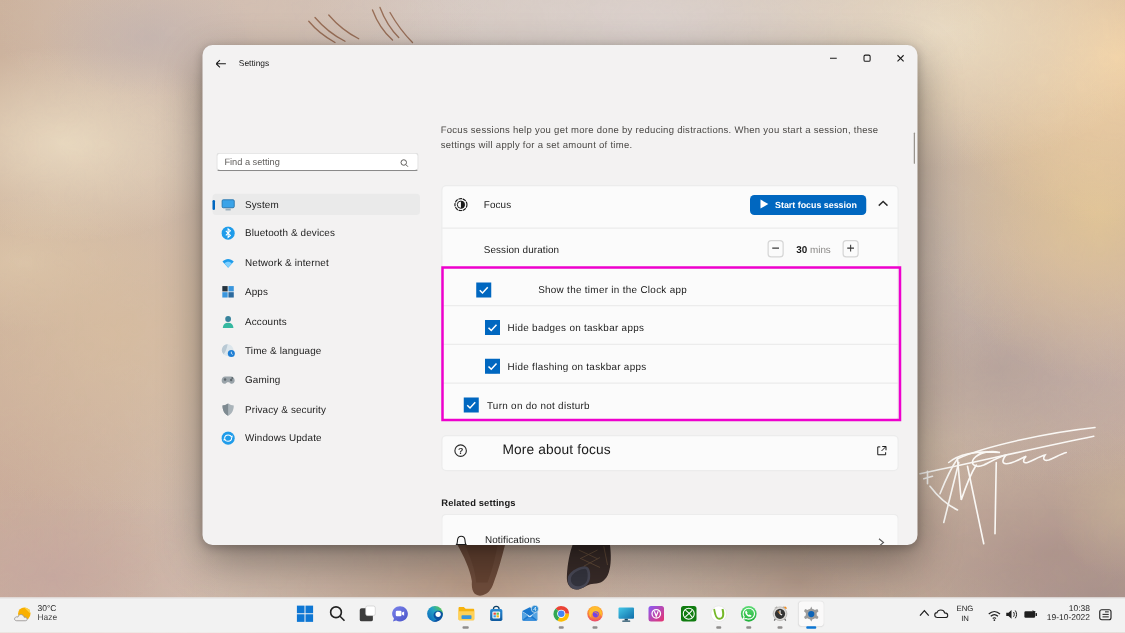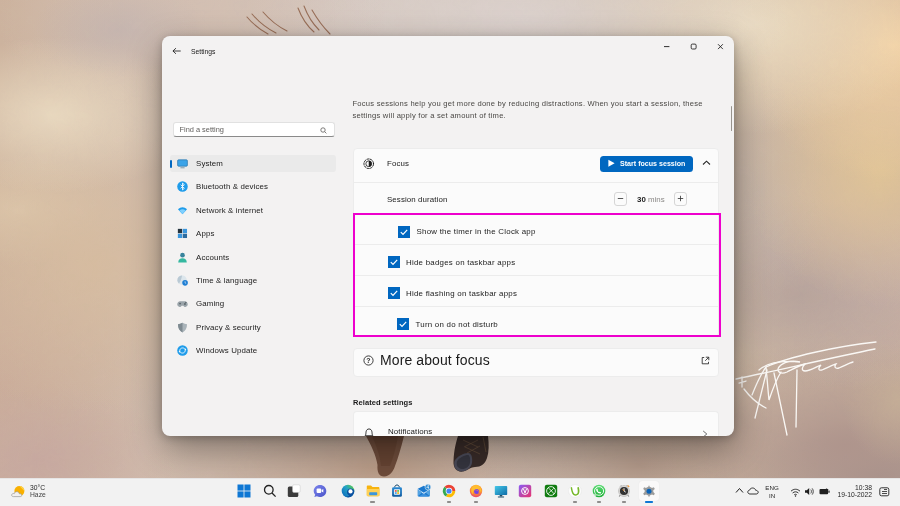--- a/index.html
+++ b/index.html
@@ -243,21 +243,21 @@
         </svg>
       </div>
     <div class="abs" style="left:475px;top:158.5px;font-size:7.9px;line-height:9px;color:#1b1b1b;font-weight:bold;">30 <span style="font-weight:400;color:#8a8886">mins</span></div>
     <div class="stepbtn" style="left:512px;top:156px;">
         <svg width="7" height="7" viewBox="0 0 7 7">
           <path d="M0.8 3.5 H 6.2 M3.5 0.8 V 6.2" stroke="#3a3a3a" stroke-width="0.85"></path>
         </svg>
       </div>
 
     <div id="cbrows">
-        <div class="cbrow" style="left:201px;width:366.5px;top:180.3px;height:30.8px;">
+        <div class="cbrow" style="left:184px;width:366.5px;top:180.3px;height:30.8px;gap:31px;">
     <svg class="cbx" viewBox="0 0 12 12" style="border-radius:0">
             <rect x="0.5" y="0.5" width="11" height="11" rx="2.6" fill="#0067c0"></rect>
             <path d="M2.8 6.2 L 5 8.4 L 9.2 3.8" stroke="#fff" stroke-width="1.2" fill="none"></path>
           </svg>
     <span class="cbtxt">Show the timer in the Clock app</span>
         </div>
         <div class="cbrow" style="left:190.5px;width:366.5px;top:211.10000000000002px;height:30.8px;">
     <svg class="cbx" viewBox="0 0 12 12" style="border-radius:0">
             <rect x="0.5" y="0.5" width="11" height="11" rx="2.6" fill="#0067c0"></rect>
             <path d="M2.8 6.2 L 5 8.4 L 9.2 3.8" stroke="#fff" stroke-width="1.2" fill="none"></path>
@@ -266,36 +266,36 @@
         </div>
         <div class="rowline" style="left:191px;width:366px;top:208.10000000000002px;"></div>
         <div class="cbrow" style="left:190.5px;width:366.5px;top:241.9px;height:30.8px;">
     <svg class="cbx" viewBox="0 0 12 12" style="border-radius:0">
             <rect x="0.5" y="0.5" width="11" height="11" rx="2.6" fill="#0067c0"></rect>
             <path d="M2.8 6.2 L 5 8.4 L 9.2 3.8" stroke="#fff" stroke-width="1.2" fill="none"></path>
           </svg>
     <span class="cbtxt">Hide flashing on taskbar apps</span>
         </div>
         <div class="rowline" style="left:191px;width:366px;top:238.9px;"></div>
-        <div class="cbrow" style="left:200px;width:366.5px;top:272.70000000000005px;height:30.8px;">
+        <div class="cbrow" style="left:174px;width:366.5px;top:272.70000000000005px;height:30.8px;">
     <svg class="cbx" viewBox="0 0 12 12" style="border-radius:0">
             <rect x="0.5" y="0.5" width="11" height="11" rx="2.6" fill="#0067c0"></rect>
             <path d="M2.8 6.2 L 5 8.4 L 9.2 3.8" stroke="#fff" stroke-width="1.2" fill="none"></path>
           </svg>
     <span class="cbtxt">Turn on do not disturb</span>
         </div>
         <div class="rowline" style="left:191px;width:366px;top:269.70000000000005px;"></div>
       </div>
 
     <div class="card" style="top:311.5px; height:29px;"></div>
     <svg class="abs" style="left:201px;top:319px" width="11" height="11" viewBox="0 0 11 11">
       <circle cx="5.5" cy="5.5" r="4.6" fill="none" stroke="#2b2b2b" stroke-width="0.9"></circle>
       <text x="5.5" y="8" font-size="7" font-weight="bold" text-anchor="middle" fill="#2b2b2b" font-family="Liberation Sans">?</text>
     </svg>
-    <div class="abs" style="left:218px;top:320px;font-size:14px;line-height:9px;letter-spacing:0.1px;color:#1b1b1b;">More about focus</div>
+    <div class="abs" style="left:240px;top:320px;font-size:11px;line-height:9px;letter-spacing:0.1px;color:#1b1b1b;">More about focus</div>
     <svg class="abs" style="left:539px;top:320px" width="9" height="9" viewBox="0 0 9 9">
       <path d="M3.2 1.5 H 1.2 V 7.8 H 7.5 V 5.8 M 4.8 1.2 H 7.8 V 4.2 M 7.6 1.4 L 4.2 4.8" stroke="#1b1b1b" stroke-width="0.8" fill="none"></path>
     </svg>
 
     <div class="abs" style="left:191px;top:362px;font-size:7.5px;line-height:9px;letter-spacing:0.1px;font-weight:bold;color:#1b1b1b;">Related settings</div>
 
     <div class="card" style="top:375px; height:25px; border-bottom-left-radius:0; border-bottom-right-radius:0; border-bottom:none; overflow:hidden;"></div>
     <svg class="abs" style="left:200.5px;top:391px" width="12" height="12" viewBox="0 0 11 11">
       <path d="M2 8 C 2.8 7 2.6 5.6 2.8 4.4 C 3 2.8 4.1 1.8 5.5 1.8 C 6.9 1.8 8 2.8 8.2 4.4 C 8.4 5.6 8.2 7 9 8 Z" fill="none" stroke="#1b1b1b" stroke-width="0.8"></path>
     </svg>

